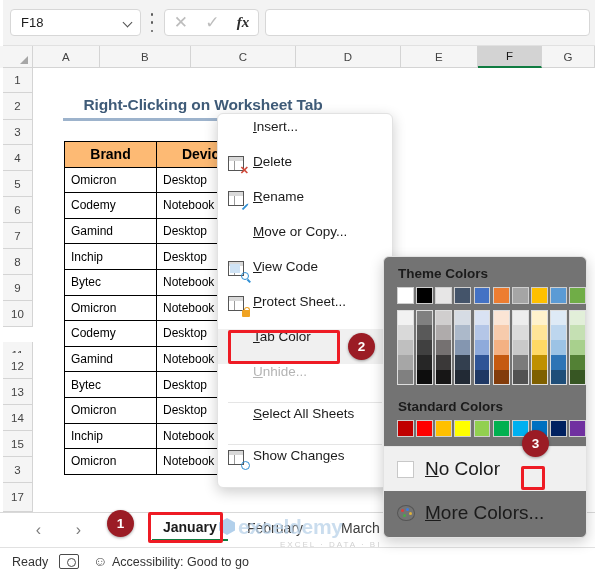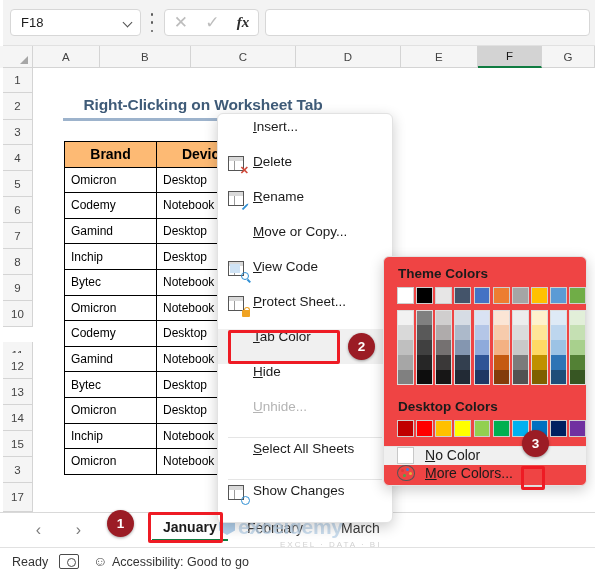--- a/index.html
+++ b/index.html
@@ -147,35 +147,35 @@
     display:flex; align-items:center; justify-content:center;
     box-shadow:0 1px 3px rgba(0,0,0,.35); z-index:70;
   }
   .nb1 { left:107px; top:510px; }
   .nb2 { left:348px; top:333px; }
   .nb3 { left:522px; top:430px; }
 
   
   .cpick {
     position:absolute; left:383px; top:256px; width:204px;
-    background:#ef4444; border:1px solid #e2e2e2; border-radius:6px;
+    background:#737373; border:1px solid #e2e2e2; border-radius:6px;
     box-shadow:0 4px 14px rgba(0,0,0,.20); z-index:50; padding-bottom:2px;
   }
   .cp-head { font-size:13.5px; font-weight:bold; color:#1b1b1b; padding:9px 0 6px 14px; }
   .sw-row { display:flex; gap:2.2px; padding:0 0 0 13px; }
   .sw { width:17px; height:17px; border:1px solid #cfcfcf; }
   .sw-col { width:17px; display:flex; flex-direction:column; }
   .sw-col div { height:15px; border-left:1px solid #dedede; border-right:1px solid #dedede; }
   .sw-col div:first-child { border-top:1px solid #dedede; }
   .sw-col div:last-child { border-bottom:1px solid #dedede; }
   .theme-grid { display:flex; gap:2.2px; padding:6px 0 0 13px; }
   .cp-sep { height:1px; background:#e5e5e5; margin:9px 0 0 0; }
   .cp-item {
-    height:18px; display:flex; padding-left:13px;
-    font-size:14px; color:#1b1b1b;
+    height:44px; display:flex; align-items:center; padding-left:13px;
+    font-size:19px; color:#1b1b1b;
   }
   .cp-item.hot { background:#f0f0f0; }
   .nocolor-box { width:17px; height:17px; border:1px solid #c8c8c8; background:#fff; margin-right:11px; }
   .palette {
     width:18px; height:16px; margin-right:10px; position:relative;
     border:1.5px solid #555; border-radius:50% 50% 45% 50%;
   }
   .palette i { position:absolute; width:3px; height:3px; border-radius:50%; }
 
   
@@ -363,24 +363,20 @@
         <span class="badge-lock"></span>
     </span>
     <span class="lbl"><u>P</u>rotect Sheet...</span>
   </div>
 
   <div class="ctxi hot">
     <span class="ico"></span>
     <span class="lbl"><u>T</u>ab Color</span>
   </div>
 
-  <div class="ctxi">
-    <span class="ico"></span>
-    <span class="lbl"><u>H</u>ide</span>
-  </div>
 
   <div class="ctxi disabled">
     <span class="ico"></span>
     <span class="lbl"><u>U</u>nhide...</span>
   </div>
 
   <div class="ctx-sep"></div>
 
   <div class="ctxi">
     <span class="ico"></span>
@@ -479,21 +475,21 @@
       </div>
       <div class="sw-col">
         <div style="background: rgb(226, 239, 217);"></div>
         <div style="background: rgb(197, 224, 179);"></div>
         <div style="background: rgb(168, 208, 141);"></div>
         <div style="background: rgb(83, 129, 53);"></div>
         <div style="background: rgb(55, 86, 35);"></div>
       </div>
     </div>
 
-  <div class="cp-head" style="padding-top:14px;">Desktop Colors</div>
+  <div class="cp-head" style="padding-top:14px;">Standard Colors</div>
   <div class="sw-row" id="standard-row">
       <div class="sw" style="background: rgb(192, 0, 0);"></div>
       <div class="sw" style="background: rgb(255, 0, 0);"></div>
       <div class="sw" style="background: rgb(255, 192, 0);"></div>
       <div class="sw" style="background: rgb(255, 255, 0);"></div>
       <div class="sw" style="background: rgb(146, 208, 80);"></div>
       <div class="sw" style="background: rgb(0, 176, 80);"></div>
       <div class="sw" style="background: rgb(0, 176, 240);"></div>
       <div class="sw" style="background: rgb(0, 112, 192);"></div>
       <div class="sw" style="background: rgb(0, 32, 96);"></div>

